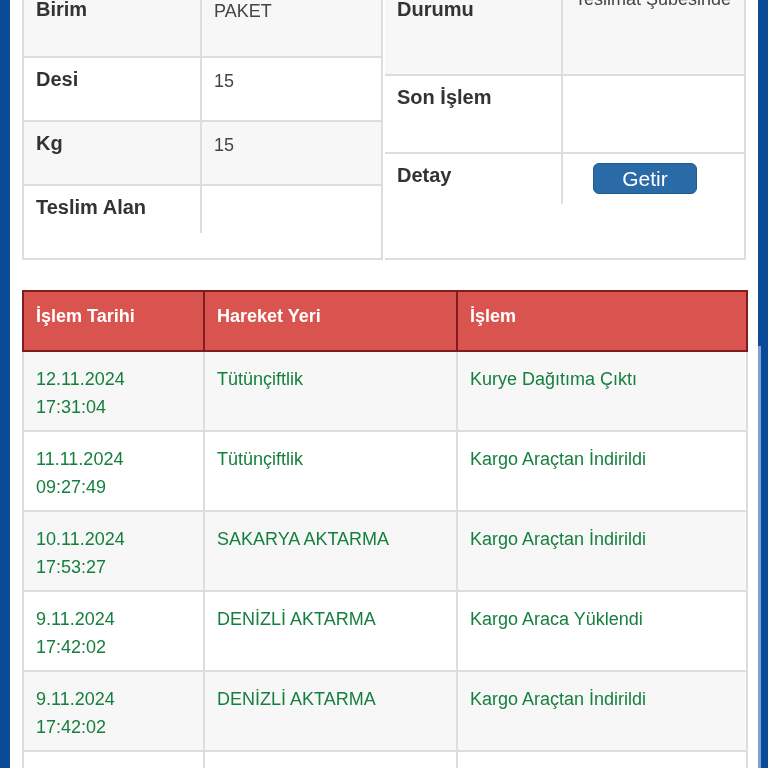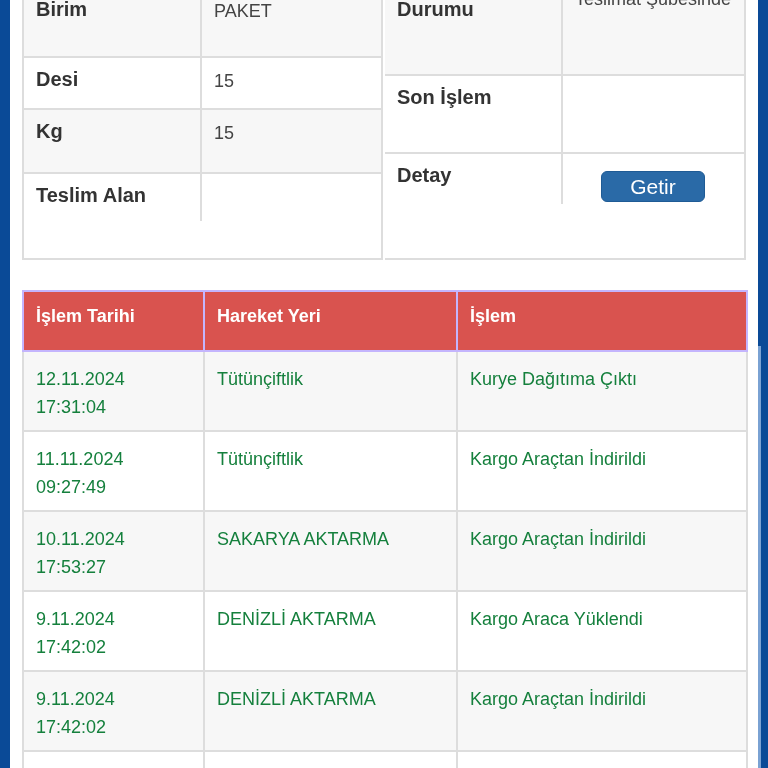--- a/index.html
+++ b/index.html
@@ -14,41 +14,41 @@
   .irow{display:flex;border-top:2px solid #ddd;box-sizing:border-box;}
   .irow:first-child{border-top:none;}
   .irow .k{width:178px;border-right:2px solid #ddd;padding:10px 12px;box-sizing:border-box;
            font-weight:bold;font-size:20px;color:#333;}
   .irow .v{flex:1;padding:10px 12px;box-sizing:border-box;font-size:18px;color:#444;line-height:27px;}
   .gray{background:#f7f7f7;}
   .getir{display:inline-block;margin-left:26px;margin-top:5px;width:102px;height:29px;border-radius:6px;
          background:#2a6aa7;border:1px solid #1f5b95;color:#fff;font-size:21px;text-align:center;line-height:29px;}
   .hist{position:absolute;left:22px;top:290px;width:724px;border-collapse:collapse;table-layout:fixed;}
   .hist th{background:#d9534f;color:#fff;text-align:left;font-size:18px;font-weight:bold;
-           padding:14px 12px;height:60px;box-sizing:border-box;border:2px solid #c4b5fd;vertical-align:top;}
+           padding:14px 12px;height:60px;box-sizing:border-box;border:2px solid #7f1d1d;vertical-align:top;}
   .hist td{border:2px solid #ddd;font-size:18px;color:#15803d;padding:13px 12px 0 12px;height:80px;
            box-sizing:border-box;vertical-align:top;line-height:28px;}
   .hist tr.odd td{background:#f7f7f7;}
   .hist tr.even td{background:#fff;}
 </style>
 </head>
 <body>
 
 <div class="frame-left"></div>
 <div class="frame-right">
     <div class="strip"></div>
   </div>
 
 <div class="info-wrap">
   <div class="col">
     <div class="irow gray" style="height:68px">
       <div class="k">Birim</div>
       <div class="v">PAKET</div>
     </div>
-    <div class="irow" style="height:52px">
+    <div class="irow" style="height:64px">
       <div class="k">Desi</div>
       <div class="v">15</div>
     </div>
     <div class="irow gray" style="height:64px">
       <div class="k">Kg</div>
       <div class="v">15</div>
     </div>
     <div class="irow" style="height:49px">
       <div class="k">Teslim Alan</div>
       <div class="v"></div>
@@ -58,21 +58,21 @@
     <div class="irow gray" style="height:86px">
       <div class="k">Durumu</div>
       <div class="v" style="padding-top:0;margin-top:-2px">Teslimat Şubesinde</div>
     </div>
     <div class="irow" style="height:78px">
       <div class="k">Son İşlem</div>
       <div class="v"></div>
     </div>
     <div class="irow" style="height:52px">
       <div class="k">Detay</div>
-      <div class="v" style="padding:12px">
+      <div class="v" style="padding:4px">
         <span class="getir">Getir</span>
       </div>
     </div>
   </div>
 </div>
 
 <table class="hist">
   <colgroup>
       <col style="width:181px">
       <col style="width:253px">

